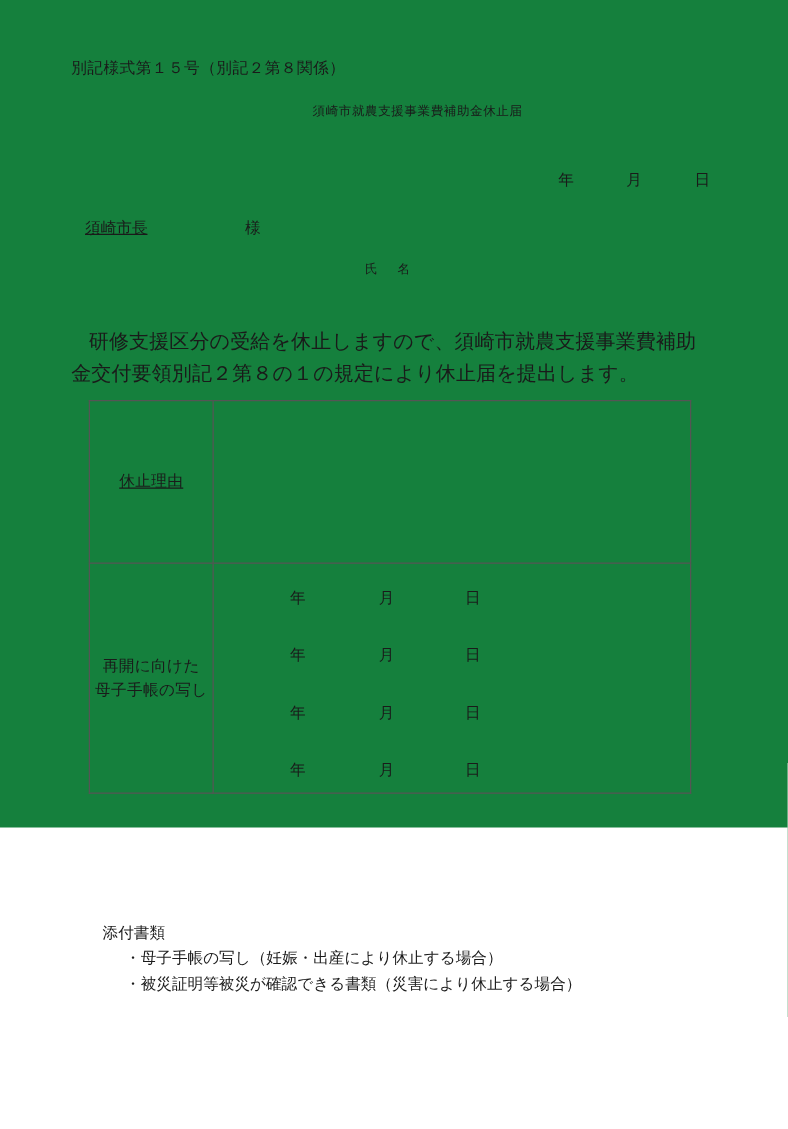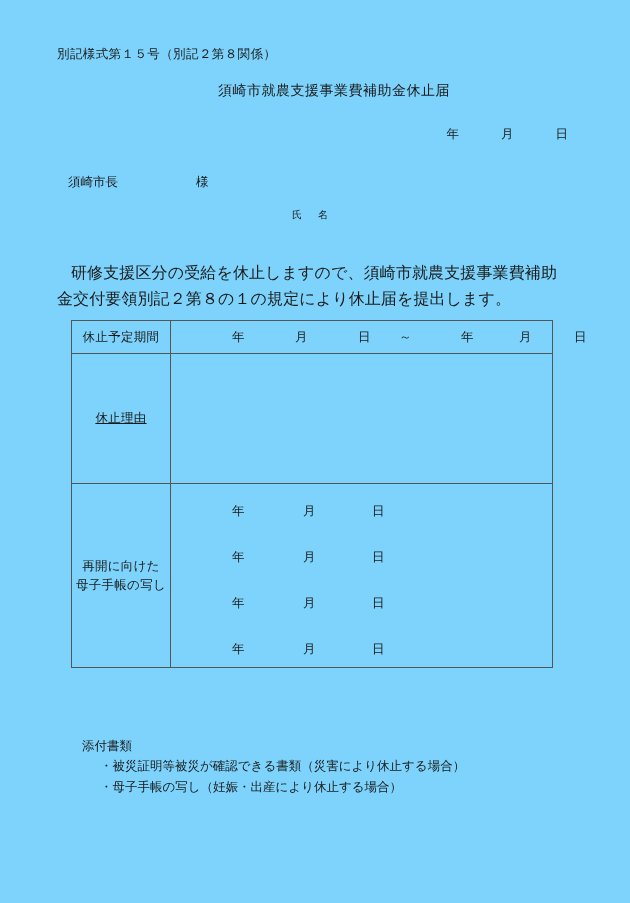--- a/index.html
+++ b/index.html
@@ -13,65 +13,66 @@
     height: 903px;
     position: relative;
     font-family: "DejaVu Serif", "Liberation Serif", serif;
     color: #1a1a1a;
     overflow: hidden;
   }
   .page {
     position: absolute;
     left: 0; top: 0;
     width: 630px;
-    height: 903px;
-    background: #7dd3fc;
+    height: 662px;
+    background: #15803d;
   }
 
   
   .form-no {
     position: absolute;
     left: 57px;
     top: 46px;
     font-size: 12.5px;
     letter-spacing: 0.4px;
     white-space: nowrap;
   }
   .doc-title {
     position: absolute;
     left: 0;
     top: 82px;
     width: 630px;
     text-align: center;
-    font-size: 14px;
+    font-size: 10px;
     letter-spacing: 0.5px;
     padding-left: 38px;
     box-sizing: border-box;
     white-space: nowrap;
   }
 
   
   .date-line {
     position: absolute;
     right: 62px;
-    top: 126px;
+    top: 136px;
     font-size: 12.5px;
     white-space: nowrap;
   }
   .date-line .seg { display: inline-block; }
   .date-line .gap-a { display: inline-block; width: 34px; }
   .date-line .gap-b { display: inline-block; width: 34px; }
 
   
   .addressee {
     position: absolute;
     left: 68px;
     top: 174px;
     font-size: 12.5px;
     white-space: nowrap;
+    text-decoration: underline;
   }
   .addressee .honorific {
     display: inline-block;
     margin-left: 78px;
   }
   .signer {
     position: absolute;
     left: 292px;
     top: 208px;
     font-size: 10px;
@@ -207,34 +208,20 @@
   <div class="signer">氏　名</div>
 
   <div class="body-text"><span class="indent"></span><span>研修支援区分の受給を休止しますので、須崎市就農支援事業費補助金交付要領別記２第８の１の規定により休止届を提出します。</span></div>
 
   <table class="form-table">
     <colgroup>
       <col class="col-label">
       <col>
     </colgroup>
     <tbody>
-      <tr class="row-period">
-        <td class="label-cell">休止予定期間</td>
-        <td>
-          <div class="period-val">
-            <span class="tok p-y1">年</span>
-            <span class="tok p-m1">月</span>
-            <span class="tok p-d1">日</span>
-            <span class="tok p-tilde">～</span>
-            <span class="tok p-y2">年</span>
-            <span class="tok p-m2">月</span>
-            <span class="tok p-d2">日</span>
-          </div>
-        </td>
-      </tr>
 
       <tr class="row-reason">
         <td class="label-cell">休止理由</td>
         <td class="reason-cell"></td>
       </tr>
 
       <tr class="row-schedule">
         <td class="label-cell">
           <div>再開に向けた</div>
           <div>母子手帳の写し</div>
@@ -262,17 +249,17 @@
               <span class="tok s-d">日</span>
             </div>
           </div>
         </td>
       </tr>
     </tbody>
   </table>
 
   <div class="attachments">
     <div class="attach-title">添付書類</div>
+    <div class="attach-item">・母子手帳の写し（妊娠・出産により休止する場合）</div>
     <div class="attach-item">・被災証明等被災が確認できる書類（災害により休止する場合）</div>
-    <div class="attach-item">・母子手帳の写し（妊娠・出産により休止する場合）</div>
   </div>
 
 </div>
 
 </body></html>

